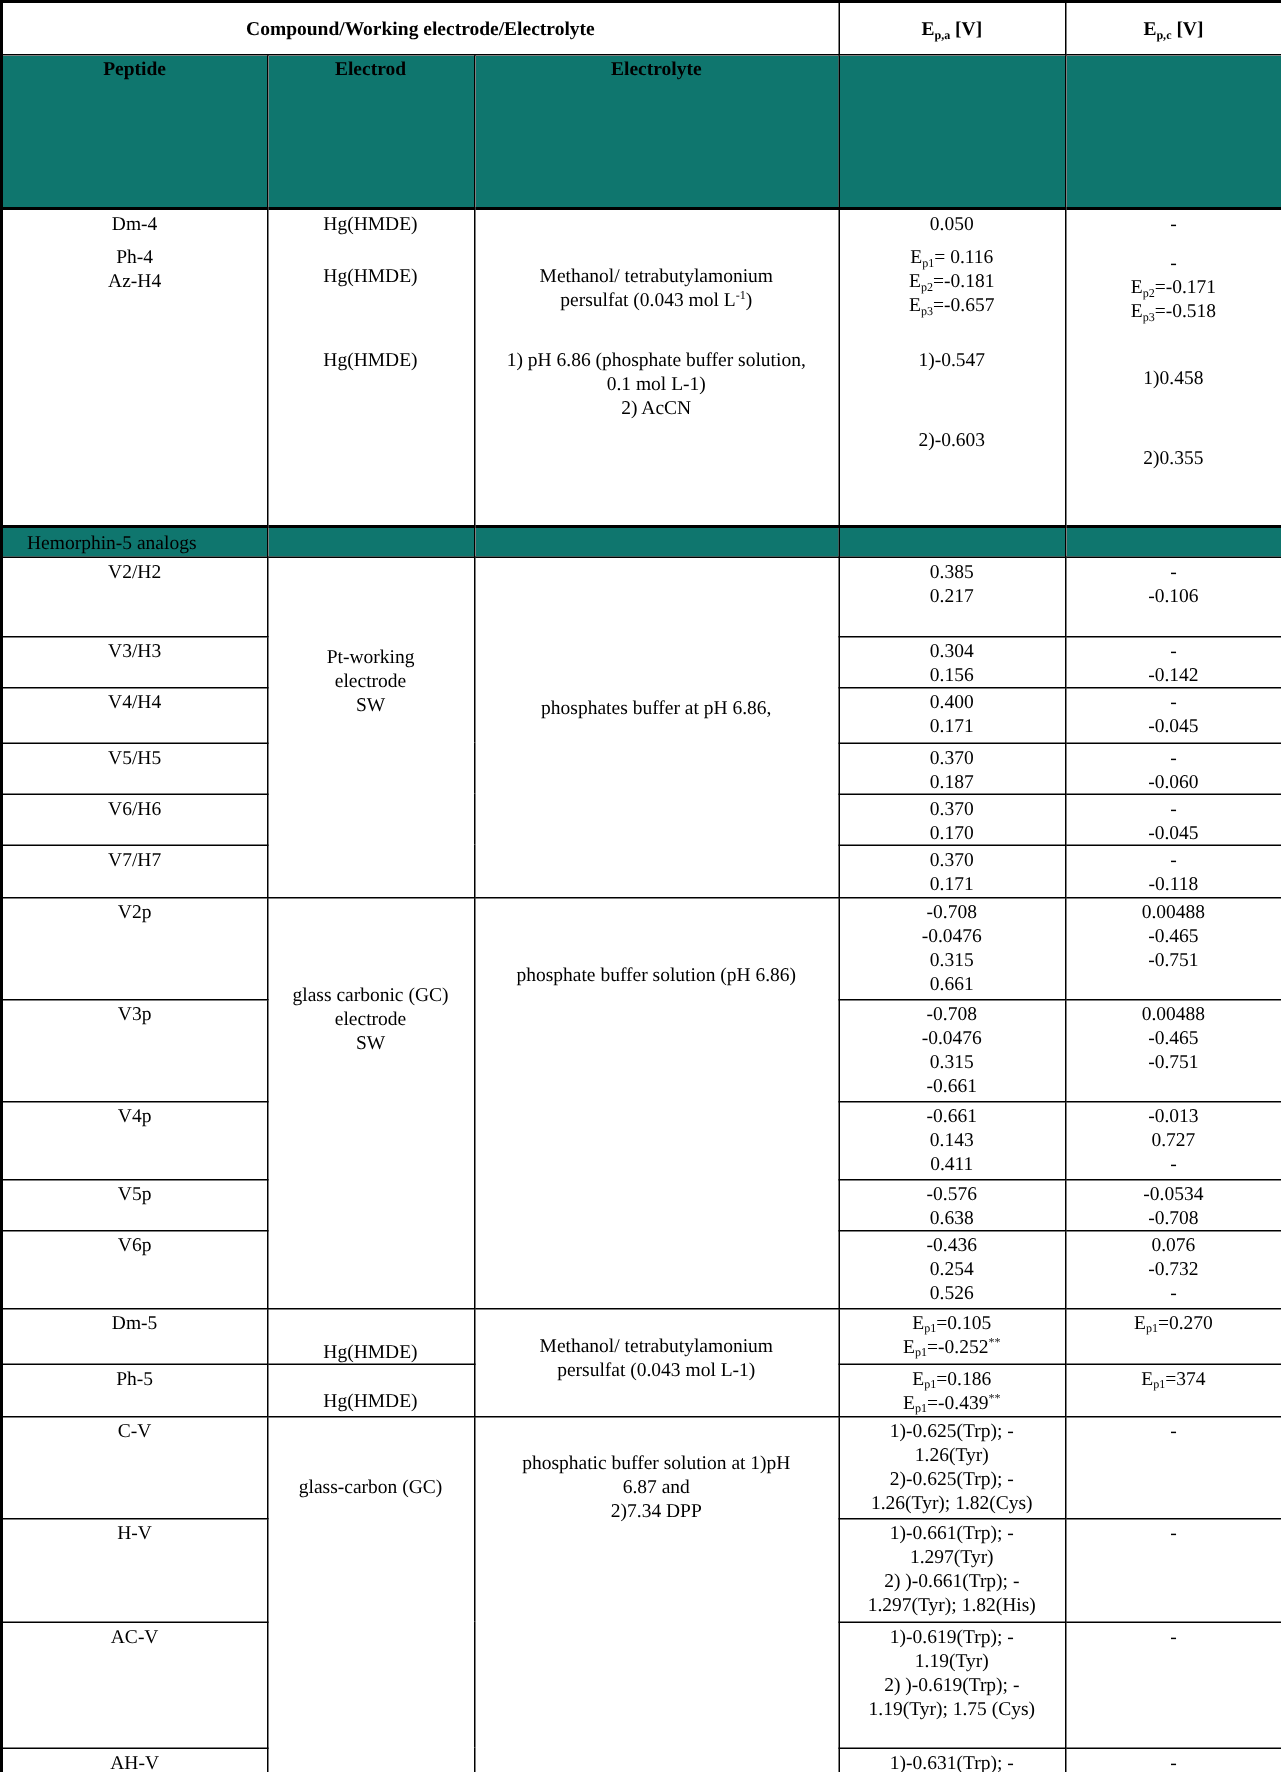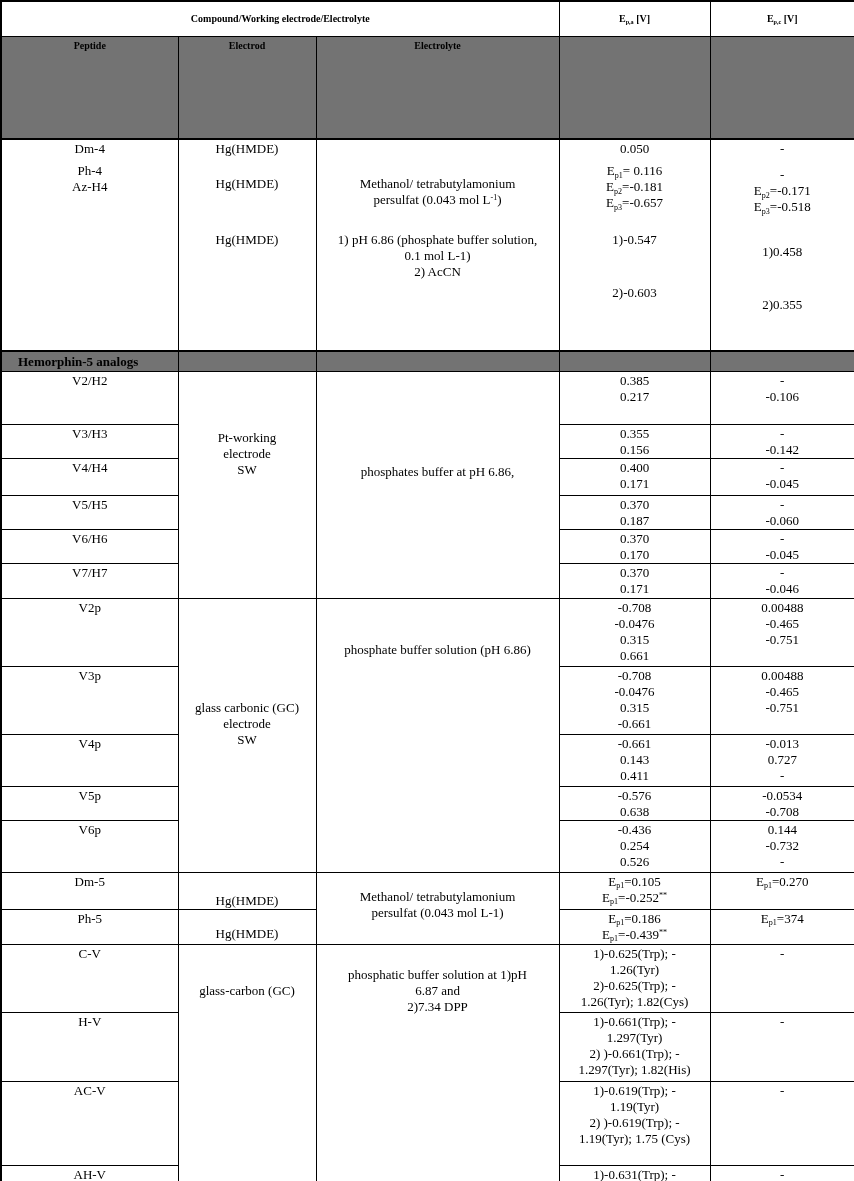--- a/index.html
+++ b/index.html
@@ -1,24 +1,24 @@
 <!DOCTYPE html>
 <html><head>
 <meta charset="utf-8">
 <style>
   html,body{margin:0;padding:0;background:#fff;}
   body{width:854px;font-family:"Liberation Serif","DejaVu Serif",serif;color:#000;}
   table.tbl{border-collapse:collapse;table-layout:fixed;width:854px;border:2px solid #000;}
   td{border:1px solid #000;padding:1px 2px 0 2px;vertical-align:top;text-align:center;
      font-size:13px;line-height:16px;overflow:hidden;}
   td.mid{vertical-align:middle;padding-top:0;}
-  .hdr{font-weight:bold;font-size:10px;}
-  .gray{background:#737373;}
+  .hdr{font-weight:bold;font-size:13px;}
+  .gray{background:#0f766e;}
   .bb2{border-bottom-width:2px;}
-  .secl{text-align:left;padding-left:16px;font-weight:bold;line-height:17px;}
+  .secl{text-align:left;padding-left:16px;font-weight:normal;line-height:17px;}
   sub,sup{line-height:0;font-size:0.62em;}
   sub{vertical-align:-0.35em;margin-top:27px;}
   sup{vertical-align:0.55em;}
   td div{margin:0;}
 </style>
 </head>
 <body>
 
 <table class="tbl">
   <colgroup>
@@ -103,21 +103,21 @@
       <div>0.217</div>
     </td>
     <td>
       <div>-</div>
       <div>-0.106</div>
     </td>
   </tr>
   <tr style="height:32px">
     <td>V3/H3</td>
     <td>
-      <div>0.355</div>
+      <div>0.304</div>
       <div>0.156</div>
     </td>
     <td>
       <div>-</div>
       <div>-0.142</div>
     </td>
   </tr>
   <tr style="height:37px">
     <td>V4/H4</td>
     <td>
@@ -152,27 +152,27 @@
     </td>
   </tr>
   <tr style="height:35px">
     <td>V7/H7</td>
     <td>
       <div>0.370</div>
       <div>0.171</div>
     </td>
     <td>
       <div>-</div>
-      <div>-0.046</div>
+      <div>-0.118</div>
     </td>
   </tr>
 
   <tr style="height:68px">
     <td>V2p</td>
-    <td rowspan="5" style="padding-top:101px">
+    <td rowspan="5" style="padding-top:56px">
       <div>glass carbonic (GC)</div>
       <div>electrode</div>
       <div>SW</div>
     </td>
     <td rowspan="5" style="padding-top:43px">
       <div>phosphate buffer solution (pH 6.86)</div>
     </td>
     <td>
       <div>-0.708</div>
       <div>-0.0476</div>
@@ -224,21 +224,21 @@
     </td>
   </tr>
   <tr style="height:52px">
     <td>V6p</td>
     <td>
       <div>-0.436</div>
       <div>0.254</div>
       <div>0.526</div>
     </td>
     <td>
-      <div>0.144</div>
+      <div>0.076</div>
       <div>-0.732</div>
       <div>-</div>
     </td>
   </tr>
 
   <tr style="height:34px">
     <td>Dm-5</td>
     <td style="padding-top:20px">Hg(HMDE)</td>
     <td rowspan="2" style="padding-top:16px">
       <div>Methanol/ tetrabutylamonium</div>

